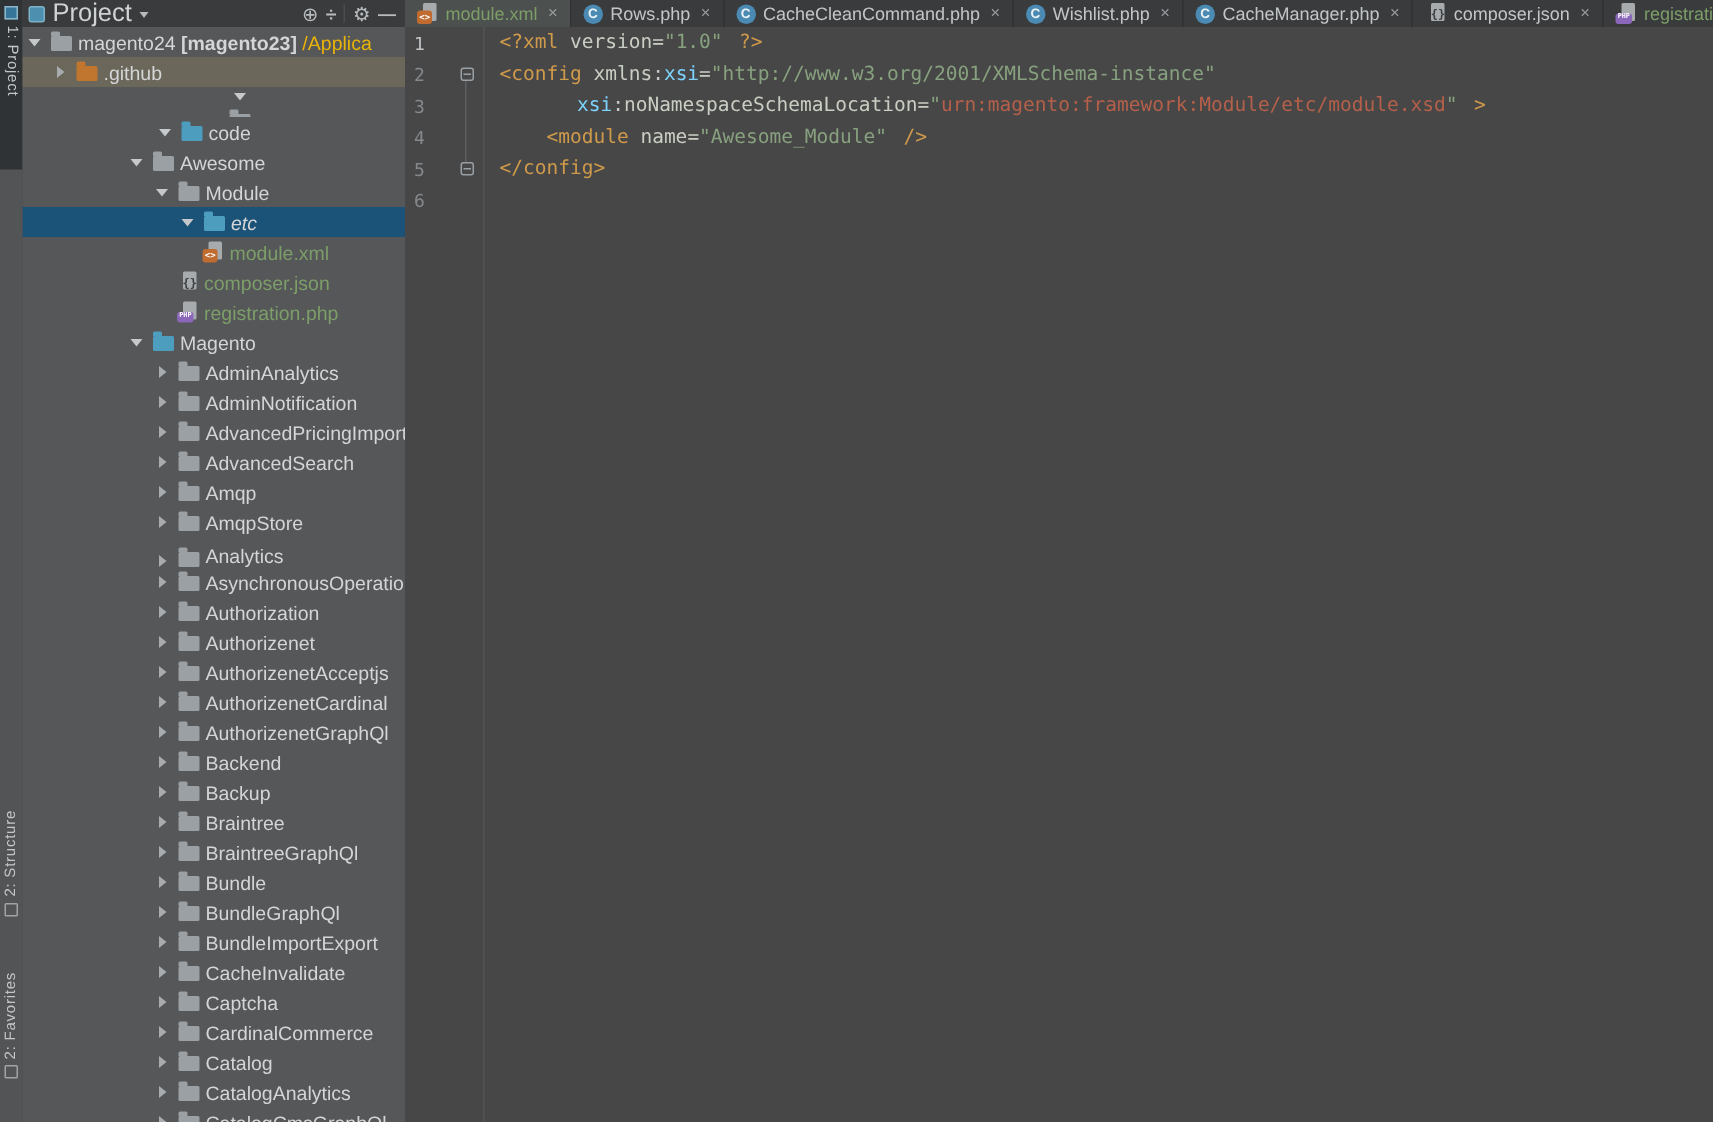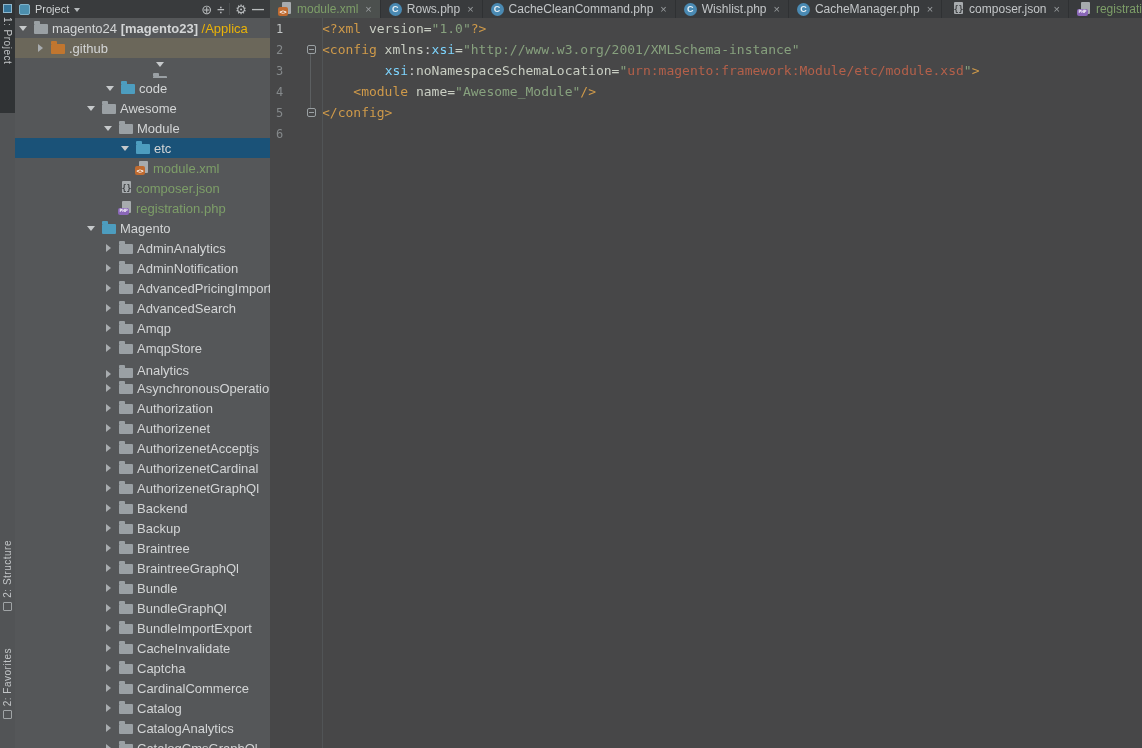--- a/index.html
+++ b/index.html
@@ -16,33 +16,33 @@
   .strip-btn-project{top:0;height:113px;background:#303335;padding-top:4px;}
   .vlabel{writing-mode:vertical-rl;font-size:10px;color:#c3c6c8;letter-spacing:.5px;white-space:nowrap;}
   .vlabel.flip{transform:rotate(180deg);}
   .win-icon{width:9px;height:9px;border:1px solid #8fb7cc;background:#35759a;flex:none;}
   .mini-icon{width:9px;height:9px;border:1px solid #a0a4a6;border-radius:1px;flex:none;}
 
   
   .panel{position:absolute;left:15px;top:18px;width:255px;bottom:0;background:#555759;overflow:hidden;}
   .phead{position:absolute;left:15px;top:0;width:255px;height:18px;display:flex;align-items:center;
          gap:5px;padding:0 6px 0 4px;color:#d0d3d4;font-size:12px;}
-  .phead .ptitle{font-size:11px;}
+  .phead .ptitle{font-size:17px;}
   .panel-icon{width:11px;height:11px;border-radius:2px;background:#4c8fae;border:1px solid #7fb2c9;flex:none;}
   .chev{width:0;height:0;border:3.5px solid transparent;border-top:4.5px solid #b6babc;margin-top:4px;}
   .phead .sp{flex:1;}
   .hicon{color:#b8bbbd;font-size:13px;line-height:1;cursor:default;flex:none;}
   .hicon.small{font-size:12px;}
   .hdiv{width:1px;height:12px;background:#4a4d4f;flex:none;}
 
   
   .tree{position:absolute;inset:0;}
   .trow{position:relative;display:flex;align-items:center;height:20px;gap:4px;font-size:13px;
         color:#d3d5d6;white-space:nowrap;overflow:hidden;cursor:default;}
-  .trow.sel{background:#1a5278;}
+  .trow.sel{background:#1a5278;font-style:italic;}
   .trow.hl{background:#6b675a;}
   .arr{flex:none;width:14px;display:flex;align-items:center;justify-content:center;}
   .arr.exp::before{content:"";width:0;height:0;border:4px solid transparent;border-top:5px solid #c6c9cb;margin-top:4px;}
   .arr.col::before{content:"";width:0;height:0;border:4px solid transparent;border-left:5.5px solid #a8acaf;margin-left:4px;}
   .folder{position:relative;width:14px;height:10px;background:#9aa0a4;border-radius:1px;flex:none;margin-top:1px;}
   .folder::before{content:"";position:absolute;top:-3px;left:0;width:6px;height:3px;background:inherit;border-radius:1px 1px 0 0;}
   .f-teal{background:#4d9dbf;}
   .f-orange{background:#c1762f;}
   .green{color:#7d9e68;}
   .rootb{font-weight:bold;}
@@ -70,21 +70,21 @@
   
   .editor{position:absolute;left:270px;top:18px;right:0;bottom:0;background:#474748;
           font-family:"DejaVu Sans Mono",monospace;font-size:13px;}
   .eline{display:flex;height:21px;align-items:center;}
   .ln{width:30px;padding-left:6px;color:#85898b;font-size:12px;flex:none;}
   .ln.cur{color:#c2c5c6;}
   .foldc{width:22px;flex:none;display:flex;align-items:center;justify-content:center;position:relative;height:21px;}
   .fmark{width:9px;height:9px;border:1px solid #9aa0a3;border-radius:2px;position:relative;background:#474748;z-index:2;}
   .fmark::after{content:"";position:absolute;left:1px;right:1px;top:3px;height:1px;background:#9aa0a3;}
   .code{white-space:pre;flex:none;}
-  .tk-tag{color:#cf9a4a;}
+  .tk-tag{color:#cf9a4a;padding-left:11px;}
   .tk-attr{color:#c9cec3;}
   .tk-ns{color:#7dd3fc;}
   .tk-str{color:#87a17e;}
   .tk-urn{color:#b4604a;}
   .tk-plain{color:#c8c8c8;}
   .foldline{position:absolute;width:1px;background:#5c5f61;z-index:1;}
   .gutter-sep{position:absolute;left:52px;top:0;bottom:0;width:1px;background:#515456;}
 </style>
 </head>
 <body>

